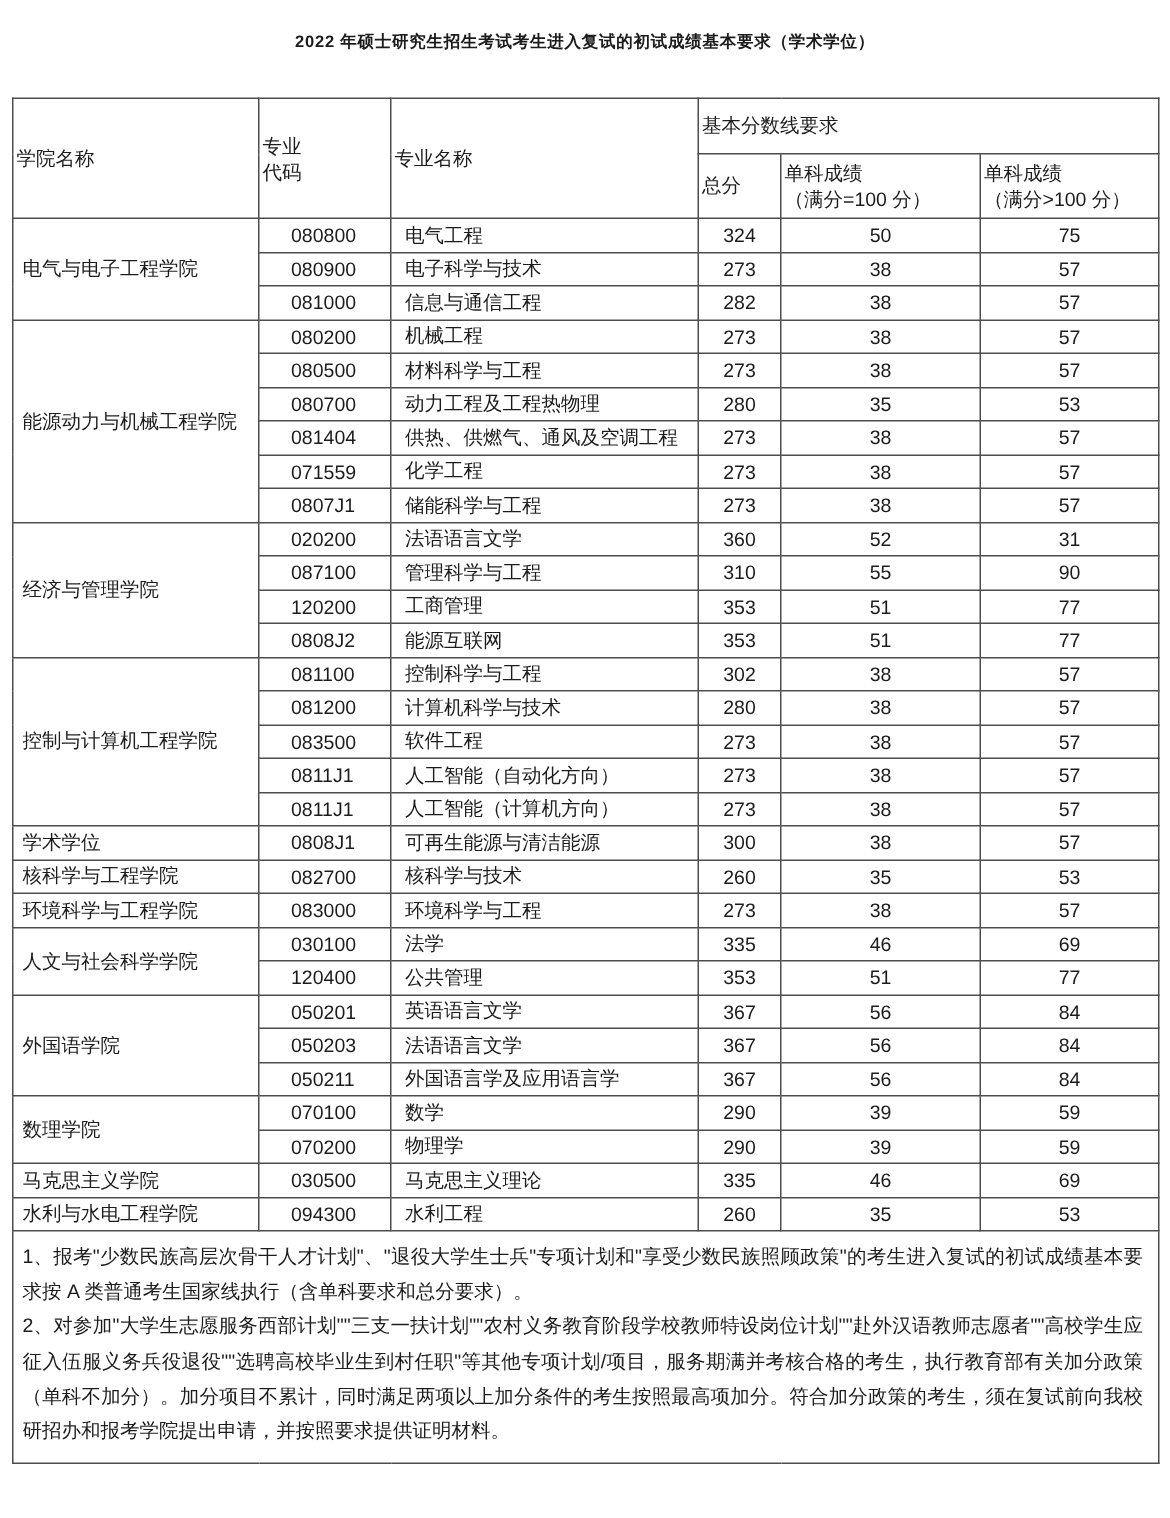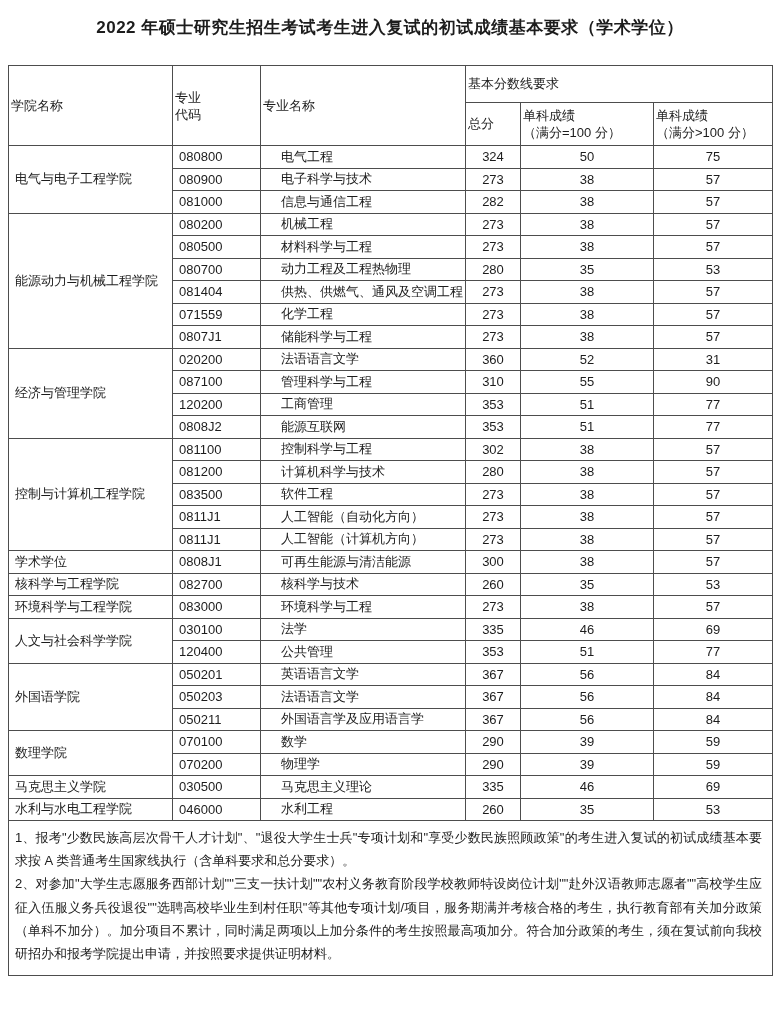--- a/index.html
+++ b/index.html
@@ -8,21 +8,21 @@
     width: 780px;
     height: 1012px;
     background: #ffffff;
     color: #1c1c1c;
     font-family: "Liberation Sans", "DejaVu Sans", sans-serif;
   }
   .page-title {
     margin: 0;
     padding-top: 17px;
     text-align: center;
-    font-size: 17px;
+    font-size: 11px;
     font-weight: bold;
     line-height: 22px;
     letter-spacing: 0.5px;
   }
   table.score-table {
     border-collapse: collapse;
     table-layout: fixed;
     width: 764px;
     margin: 26px 0 0 8px;
   }
@@ -39,22 +39,22 @@
     padding: 2px 2px;
   }
   thead tr.hrow1 { height: 37px; }
   thead tr.hrow2 { height: 43px; }
   .score-table td {
     height: 22.5px;
     padding: 0 2px;
     vertical-align: middle;
   }
   td.college { text-align: left; padding-left: 6px; margin-left: 19px; }
-  td.code    { text-align: left; padding-left: 6px; }
-  td.major   { text-align: left; padding-left: 20px; }
+  td.code    { text-align: left; padding-left: 21px; }
+  td.major   { text-align: left; padding-left: 9px; }
   td.num     { text-align: center; }
   .hdr-line { line-height: 17px; }
   tr.notes-row td {
     height: auto;
     white-space: normal;
     padding: 5px 10px 10px 6px;
     line-height: 23.2px;
     font-size: 13px;
     vertical-align: top;
   }
@@ -306,21 +306,21 @@
       <tr>
         <td rowspan="1" class="college">马克思主义学院</td>
         <td class="code">030500</td>
         <td class="major">马克思主义理论</td>
         <td class="num">335</td>
         <td class="num">46</td>
         <td class="num">69</td>
       </tr>
       <tr>
         <td rowspan="1" class="college">水利与水电工程学院</td>
-        <td class="code">046000</td>
+        <td class="code">094300</td>
         <td class="major">水利工程</td>
         <td class="num">260</td>
         <td class="num">35</td>
         <td class="num">53</td>
       </tr>
     </tbody>
   <tbody>
     <tr class="notes-row">
       <td colspan="6">
         <p class="note-para">1、报考"少数民族高层次骨干人才计划"、"退役大学生士兵"专项计划和"享受少数民族照顾政策"的考生进入复试的初试成绩基本要求按 A 类普通考生国家线执行（含单科要求和总分要求）。</p>

